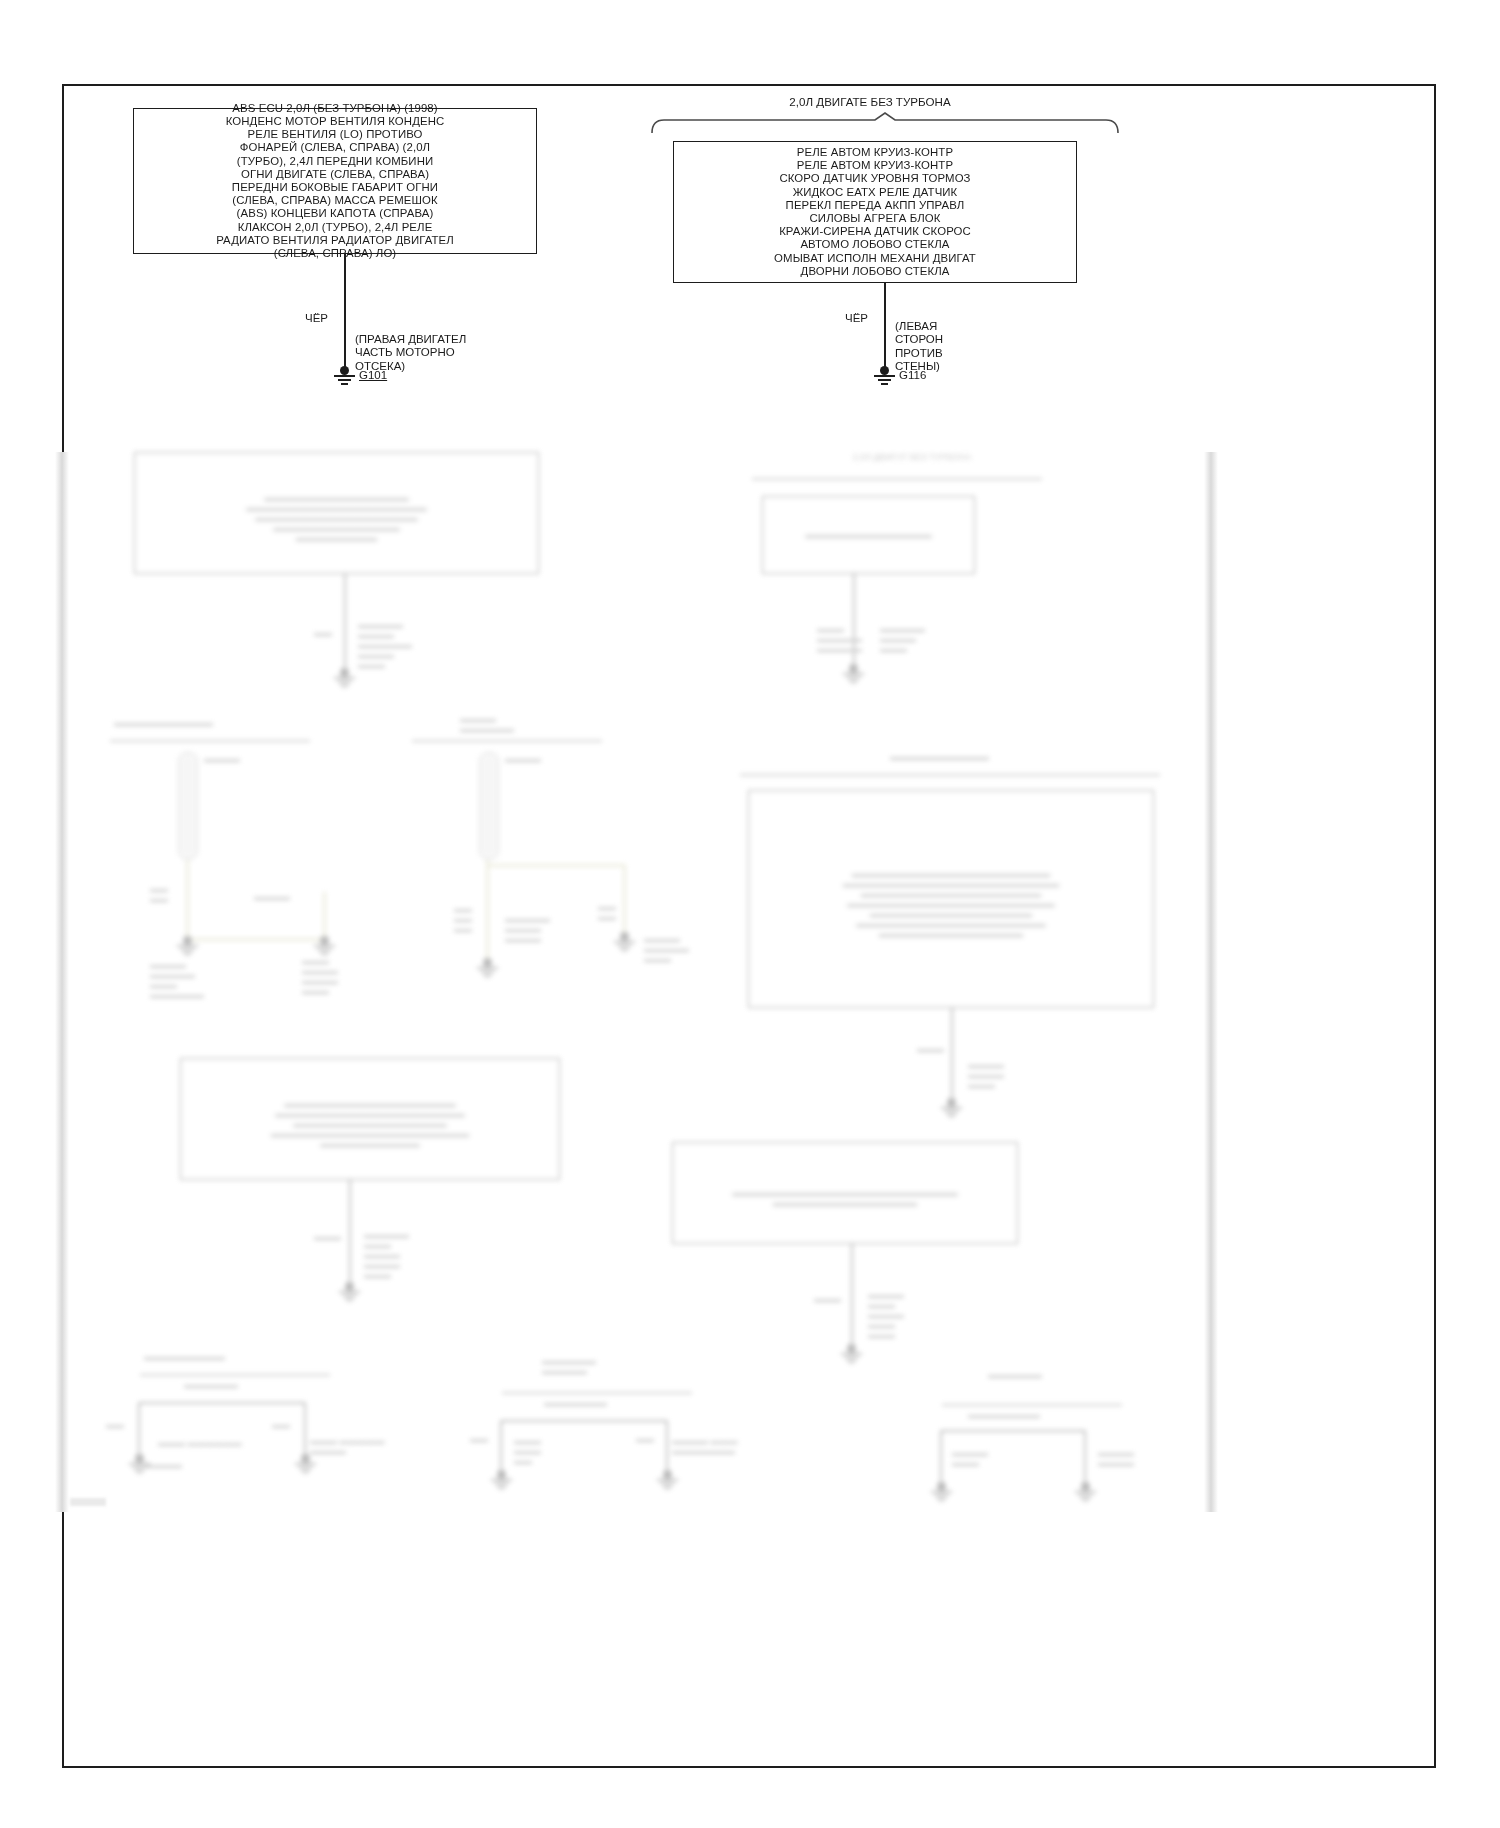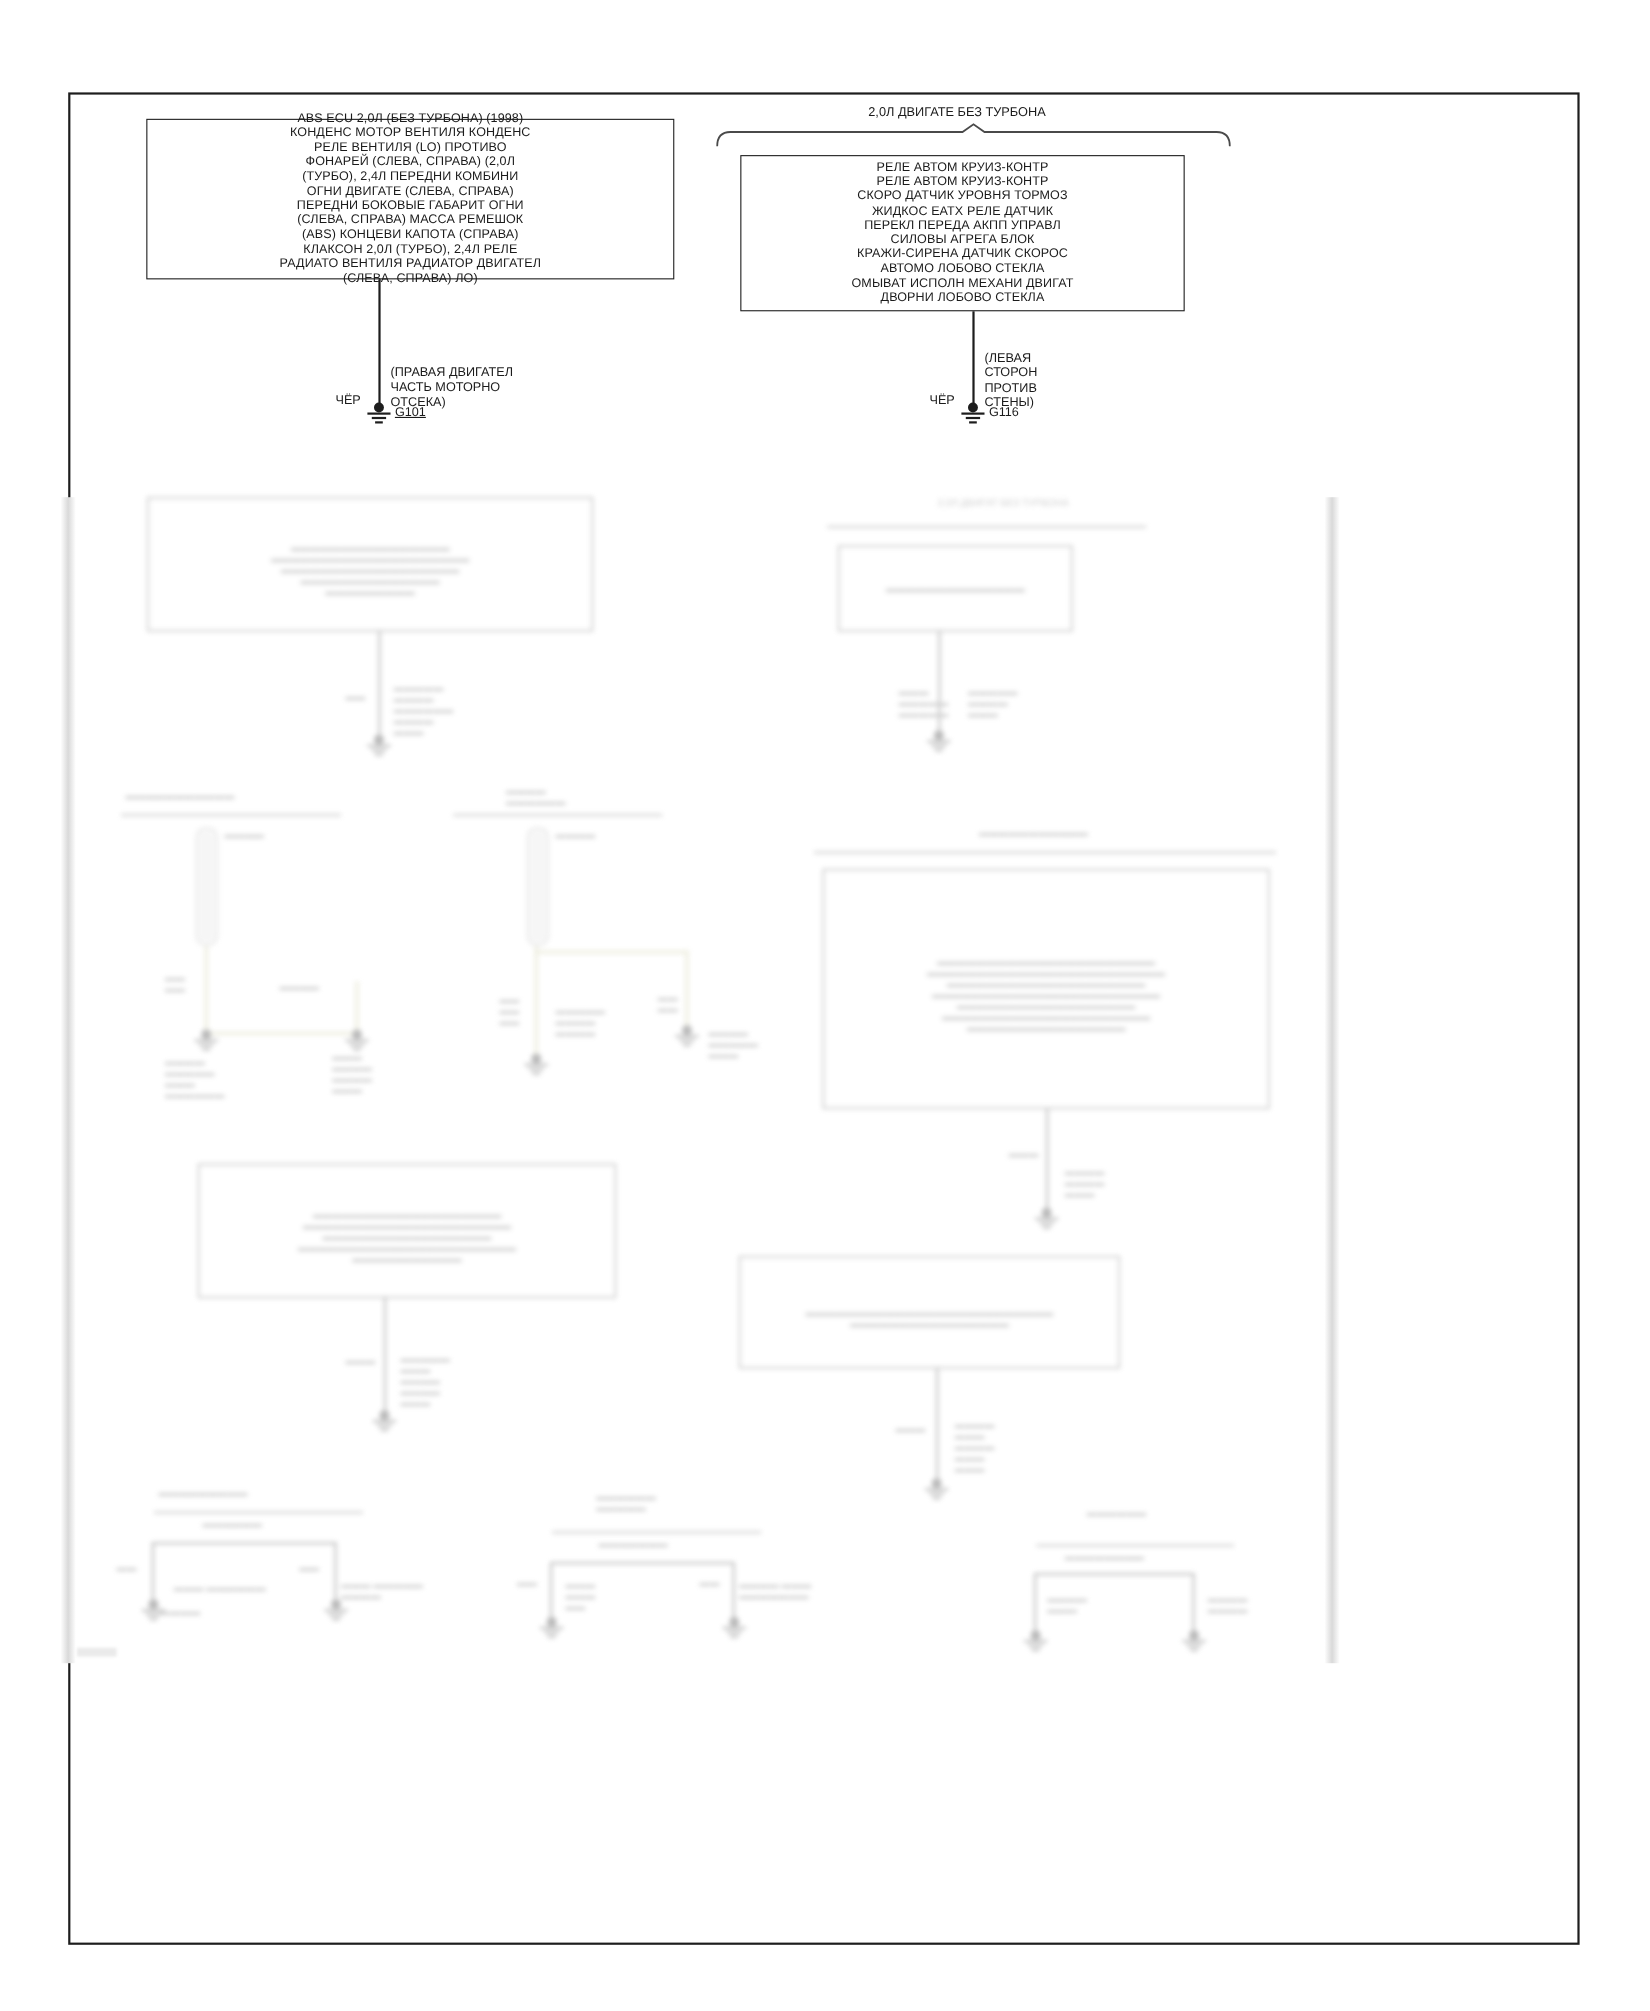--- a/index.html
+++ b/index.html
@@ -85,21 +85,20 @@
     color: #1b1b1b;
     white-space: nowrap;
   }
   .wire-code {
     position: absolute;
     font-size: 11.5px;
     line-height: 13px;
     color: #1b1b1b;
     white-space: nowrap;
     text-align: right;
-    margin-top: 46px;
   }
   .loc-note {
     position: absolute;
     font-size: 11.5px;
     line-height: 13.4px;
     color: #1b1b1b;
     white-space: pre-line;
   }
 
   
@@ -164,21 +163,21 @@
     filter: blur(1.4px);
   }
 </style>
 </head>
 <body>
 
 <div id="page">
 
   <div class="page-frame"></div>
 
-  <div class="comp-box" style="left:133px; top:108px; width:480px; height:146px;">
+  <div class="comp-box" style="left:133px; top:108px; width:404px; height:146px;">
     <div class="lines">ABS ECU 2,0Л (БЕЗ ТУРБОНА) (1998)
 КОНДЕНС МОТОР ВЕНТИЛЯ КОНДЕНС
 РЕЛЕ ВЕНТИЛЯ (LO) ПРОТИВО
 ФОНАРЕЙ (СЛЕВА, СПРАВА) (2,0Л
 (ТУРБО), 2,4Л ПЕРЕДНИ КОМБИНИ
 ОГНИ ДВИГАТЕ (СЛЕВА, СПРАВА)
 ПЕРЕДНИ БОКОВЫЕ ГАБАРИТ ОГНИ
 (СЛЕВА, СПРАВА) МАССА РЕМЕШОК
 (ABS) КОНЦЕВИ КАПОТА (СПРАВА)
 КЛАКСОН 2,0Л (ТУРБО), 2,4Л РЕЛЕ

